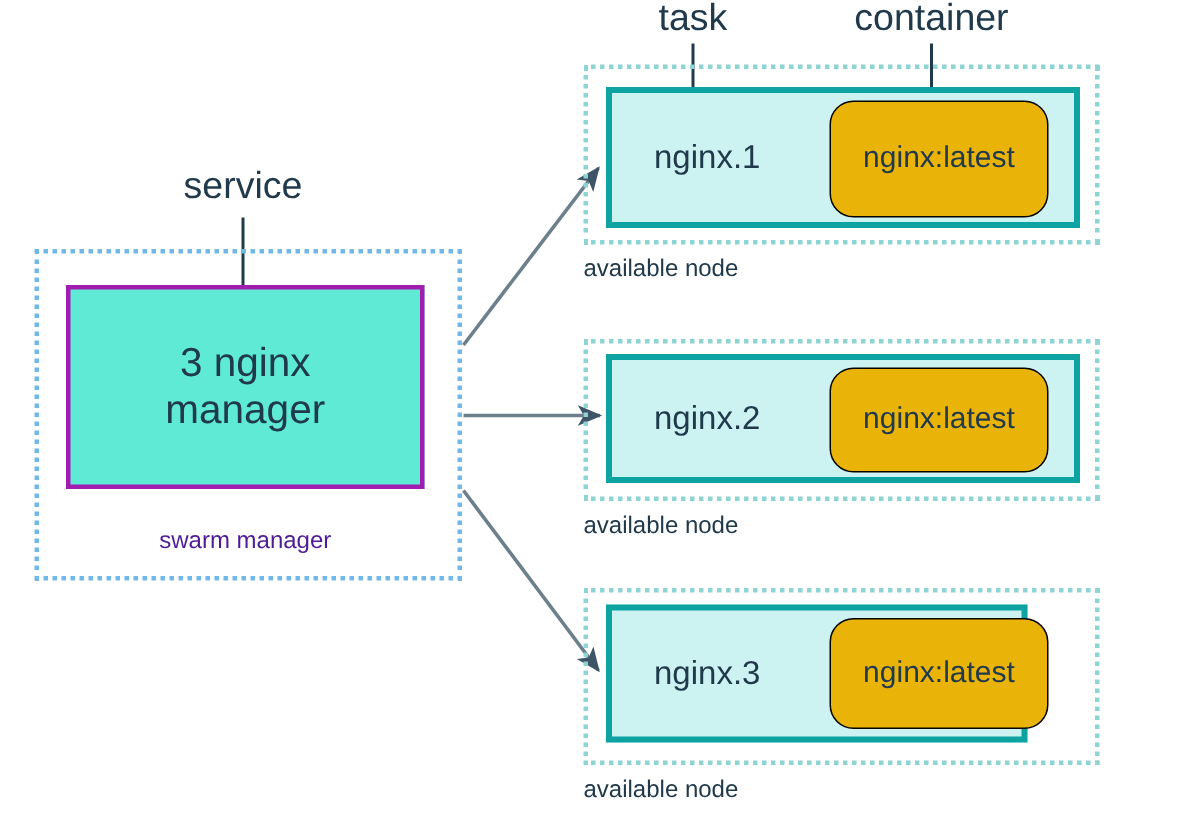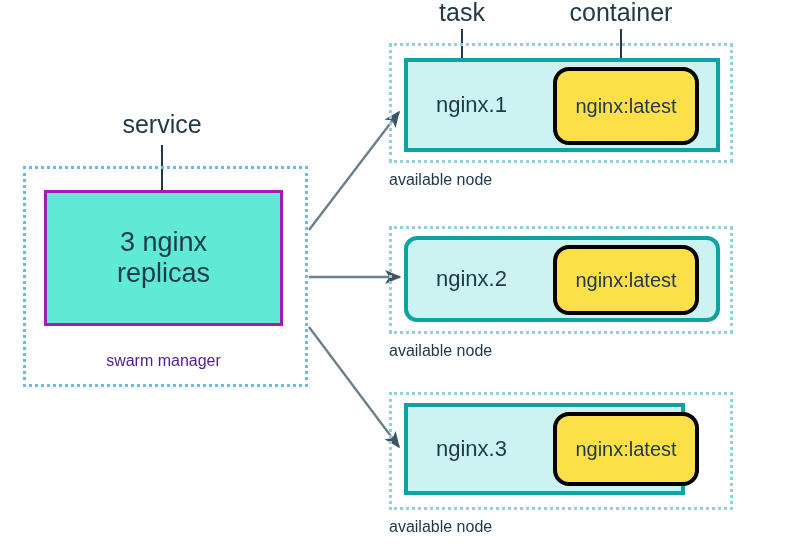--- a/index.html
+++ b/index.html
@@ -82,22 +82,22 @@
     position: absolute;
     left: 28px;
     top: 50%;
     transform: translateY(-50%);
     color: #203A4C;
     font-size: 22px;
     white-space: nowrap;
   }
   .container-box {
     position: absolute;
-    background: #fde047;
-    border: 4px solid #000000;
+    background: #eab308;
+    border: 1px solid #000000;
     border-radius: 16px;
     box-sizing: border-box;
     text-decoration: underline;
   }
   .container-text {
     position: absolute;
     left: 0; right: 0;
     top: 50%;
     transform: translateY(-50%);
     text-align: center;
@@ -135,36 +135,36 @@
   </svg>
 
   <div class="abs annot" style="left:82px; top:112px; width:160px;">service</div>
   <div class="abs annot" style="left:531px; top:0px; width:180px;">container</div>
   <div class="abs annot" style="left:402px; top:0px; width:120px;">task</div>
 
   <div class="abs mgr-dash"></div>
   <div class="abs mgr-box">
     <div class="mgr-box-text">
       <span>3 nginx</span><br>
-      <span>replicas</span>
+      <span>manager</span>
     </div>
   </div>
   <div class="abs mgr-caption">swarm manager</div>
 
   <div class="abs node-dash" style="left:389px; top:43px; width:344px; height:120px;"></div>
   <div class="abs node-box" style="left:404px; top:58px; width:316px; height:94px;">
     <span class="task-label">nginx.1</span>
     <div class="container-box" style="left:145px; top:5px; width:146px; height:78px;">
       <span class="container-text">nginx:latest</span>
     </div>
   </div>
   <div class="abs node-caption" style="left:389px; top:171px; width:344px;">available node</div>
 
   <div class="abs node-dash" style="left:389px; top:226px; width:344px; height:108px;"></div>
-  <div class="abs node-box" style="left:404px; top:236px; width:316px; height:86px;border-radius:13px;">
+  <div class="abs node-box" style="left:404px; top:236px; width:316px; height:86px;">
     <span class="task-label">nginx.2</span>
     <div class="container-box" style="left:145px; top:5px; width:146px; height:70px;">
       <span class="container-text">nginx:latest</span>
     </div>
   </div>
   <div class="abs node-caption" style="left:389px; top:342px; width:344px;">available node</div>
 
   <div class="abs node-dash" style="left:389px; top:392px; width:344px; height:118px;"></div>
   <div class="abs node-box" style="left:404px; top:403px; width:281px; height:92px;padding-left:19px;">
     <span class="task-label">nginx.3</span>

